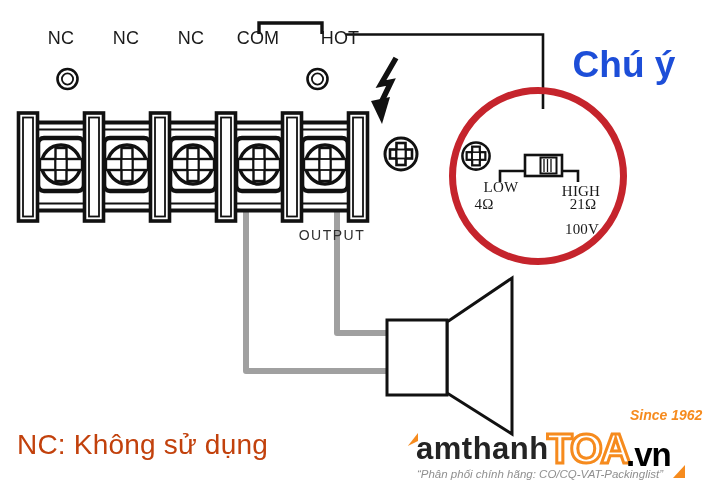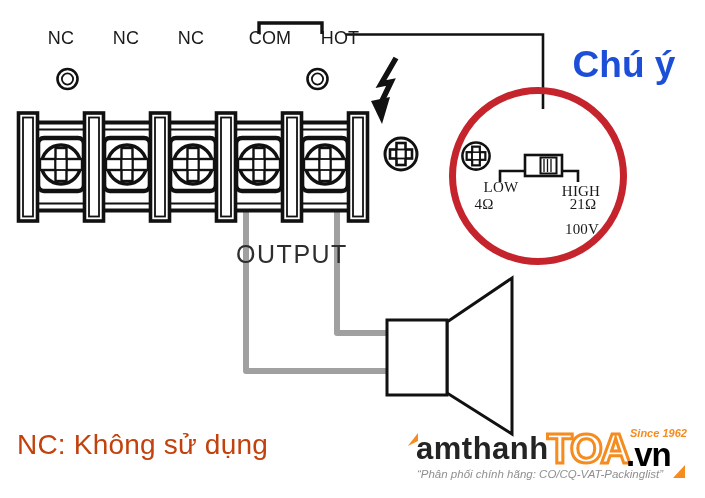--- a/index.html
+++ b/index.html
@@ -10,28 +10,28 @@
   .layer{position:absolute;left:0;top:0;}
   .lbl{
     position:absolute;transform:translateX(-50%);white-space:nowrap;
     line-height:1;color:#1a1a1a;letter-spacing:0.2px;
   }
   .lbl.left{transform:none;}
   .term-lbl{font-size:18px;top:29px;}
   .chu-y{font-size:37px;font-weight:bold;color:#1d4ed8;top:46px;letter-spacing:0;}
   .imp{font-size:16.5px;letter-spacing:0.4px;}
   .sw-lbl{font-size:15px;font-family:Liberation Serif, serif;}
-  .output{font-size:25px;color:#2e2e2e;letter-spacing:1.5px;top:242px;}
+  .output{font-size:14px;color:#2e2e2e;letter-spacing:1.5px;top:228px;margin-left:40px;}
   .nc-note{font-size:28px;color:#c2410c;top:431px;left:17px;}
   
   .wm-amthanh{position:absolute;left:416px;top:433px;font-size:31px;font-weight:bold;
     color:#242424;line-height:1;letter-spacing:0.5px;text-align:right;}
   .wm-vn{position:absolute;left:626px;top:438px;font-size:33px;font-weight:bold;
     color:#000000;line-height:1;letter-spacing:-1px;}
-  .wm-since{position:absolute;left:630px;top:428px;font-size:11px;font-style:italic;
+  .wm-since{position:absolute;left:630px;top:408px;font-size:14px;font-style:italic;
     font-weight:bold;color:#F68B1E;line-height:1;}
   .wm-tagline{position:absolute;left:540px;top:469px;transform:translateX(-50%);
     font-size:11.5px;font-style:italic;color:#8f8f8f;line-height:1;white-space:nowrap;}
   .wm-tri1{position:absolute;left:406px;top:433px;width:12px;height:13px;background:#F68B1E;
     clip-path:polygon(100% 0,15% 100%,100% 62%);}
   .wm-tri2{position:absolute;left:673px;top:465px;width:12px;height:13px;background:#F68B1E;
     clip-path:polygon(100% 0,100% 100%,0 100%);}
 </style>
 </head>
 <body>
@@ -111,21 +111,21 @@
       <path d="M500 182 V171 H525 M562 171 H578 V182" fill="none" stroke="#111" stroke-width="2.6"></path>
       <rect x="525" y="155" width="37" height="21" fill="#fff" stroke="#111" stroke-width="2.6"></rect>
       <rect x="540.5" y="157.5" width="16" height="16" fill="#fff" stroke="#111" stroke-width="2"></rect>
       <path d="M544 159 V172 M547.5 159 V172 M551 159 V172" stroke="#111" stroke-width="1.3"></path>
     </g>
   </svg>
 
   <div class="lbl term-lbl" style="left:61px">NC</div>
   <div class="lbl term-lbl" style="left:126px">NC</div>
   <div class="lbl term-lbl" style="left:191px">NC</div>
-  <div class="lbl term-lbl" style="left:270px">COM</div>
+  <div class="lbl term-lbl" style="left:258px">COM</div>
   <div class="lbl term-lbl" style="left:340px">HOT</div>
 
   <div class="lbl chu-y" style="left:624px">Chú ý</div>
 
   <div class="lbl sw-lbl" style="left:501px;top:180px">LOW</div>
   <div class="lbl sw-lbl" style="left:581px;top:184px">HIGH</div>
   <div class="lbl sw-lbl" style="left:484px;top:197px">4Ω</div>
   <div class="lbl sw-lbl" style="left:583px;top:197px">21Ω</div>
   <div class="lbl sw-lbl" style="left:582px;top:222px">100V</div>
 

